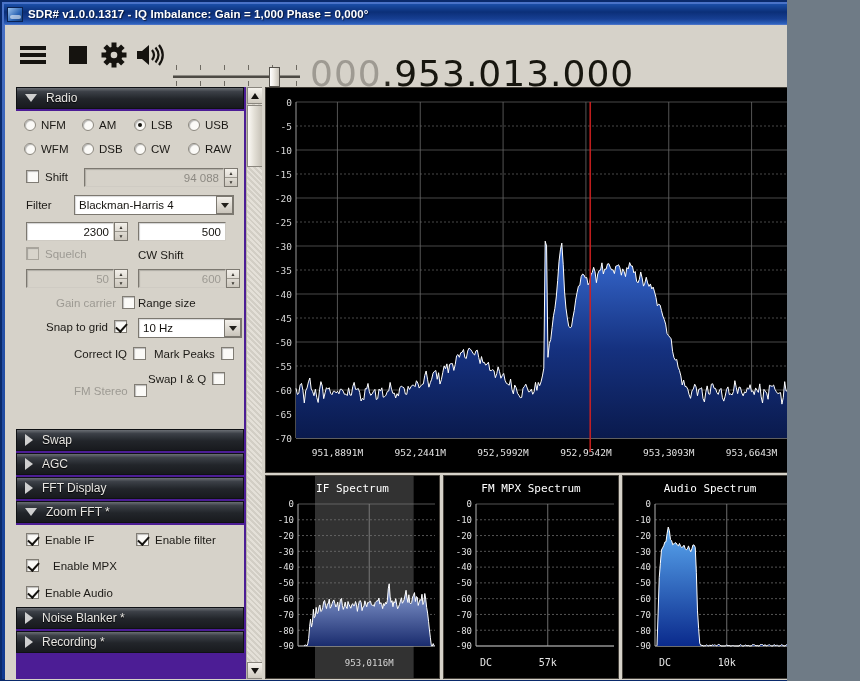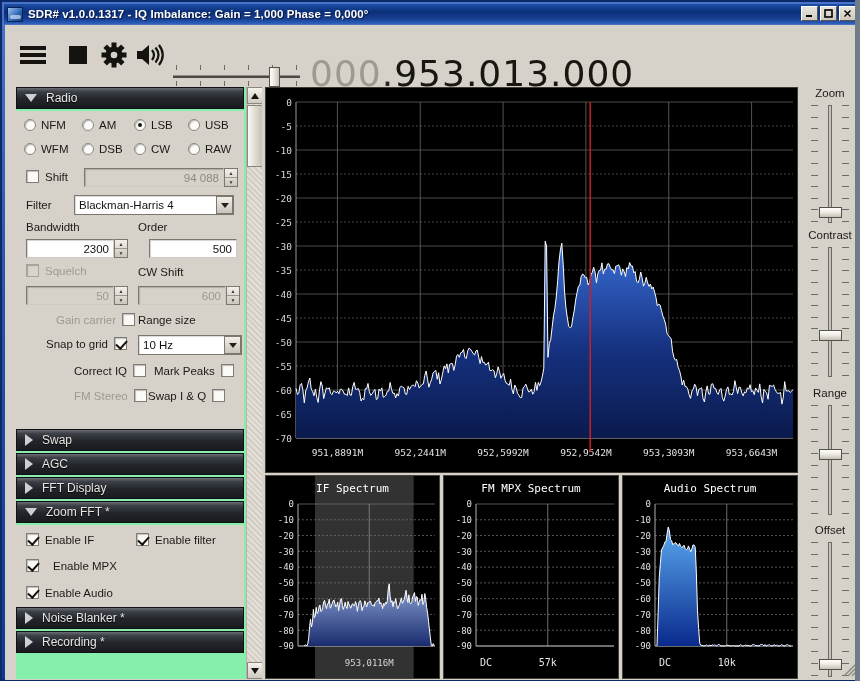--- a/index.html
+++ b/index.html
@@ -3,21 +3,21 @@
 <meta charset="utf-8">
 <style>
   * { box-sizing: border-box; }
   html, body {
     margin: 0; padding: 0;
     background: #6f7b86;
     font-family: "Liberation Sans", sans-serif;
   }
   #app {
     position: relative;
-    width: 855px; height: 681px;
+    width: 787px; height: 681px;
     overflow: hidden;
     background: #d6d2c9;
   }
 
   
   .win-frame {
     position: absolute; left: 0; top: 0; width: 860px; height: 681px;
     border: 2px solid #0a2a6b;
     background: linear-gradient(180deg,#4a73c8 0%, #2752a8 45%, #103a90 100%);
     padding: 0;
@@ -104,21 +104,21 @@
     font-size: 36px; letter-spacing: 1px;
     color: #17160f; white-space: nowrap;
   }
   .freq-dim { color: #9e9a92; }
   .freq-dot { color: #2a2820; }
 
   
   .left-panel {
     position: absolute; left: 11px; top: 62px;
     width: 246px; height: 592px;
-    background: #86efac;
+    background: #4c1d95;
     overflow: hidden;
   }
   .panel-scroll {
     position: absolute; left: 0; top: 0; width: 230px; height: 592px;
     overflow: hidden;
   }
   .sec-header {
     position: relative; width: 228px; height: 22px;
     background: linear-gradient(180deg,#6a6e74 0%, #3c4047 18%, #22252a 55%, #181a1e 100%);
     border: 1px solid #0f1114;
@@ -443,33 +443,29 @@
             <div class="row" style="height:27px;">
               <span class="lbl" style="position:absolute;left:10px;top:6px;">Filter</span>
               <div class="combo" style="position:absolute;left:58px;top:2px;width:160px;">
                 <span>Blackman-Harris 4</span>
                 <span class="combo-arrow">
                     <span class="tri-dn"></span>
                   </span>
               </div>
             </div>
 
-            <div class="row" style="height:17px;">
-              <span class="lbl" style="position:absolute;left:10px;top:1px;">Bandwidth</span>
-              <span class="lbl" style="position:absolute;left:122px;top:1px;">Order</span>
-            </div>
             <div class="row" style="height:26px;">
               <div style="position:absolute;left:10px;top:2px;display:flex;">
                 <div class="field" style="width:88px;">2300</div>
                 <div class="spin">
                     <i>▲</i>
                     <i>▼</i>
                   </div>
               </div>
-              <div style="position:absolute;left:133px;top:2px;display:flex;gap:44px;">
+              <div style="position:absolute;left:122px;top:2px;display:flex;gap:44px;">
                 <div class="field" style="width:88px;">500</div>
                 <div class="spin">
                     <i>▲</i>
                     <i>▼</i>
                   </div>
               </div>
             </div>
 
             <div class="row" style="height:20px;">
               <div style="position:absolute;left:10px;top:1px;display:flex;align-items:center;gap:6px;">
@@ -520,21 +516,21 @@
                 <span class="lbl">Correct IQ</span>
                 <span class="chk"></span>
               </div>
               <div style="position:absolute;left:138px;top:3px;display:flex;align-items:center;gap:6px;">
                 <span class="lbl">Mark Peaks</span>
                 <span class="chk"></span>
               </div>
             </div>
 
             <div class="row" style="height:24px;">
-              <div style="position:absolute;left:58px;top:2px;display:flex;align-items:center;gap:6px;">
+              <div style="position:absolute;left:58px;top:14px;display:flex;align-items:center;gap:6px;">
                 <span class="lbl dis">FM Stereo</span>
                 <span class="chk"></span>
               </div>
               <div style="position:absolute;left:132px;top:2px;display:flex;align-items:center;gap:6px;">
                 <span class="lbl">Swap I &amp; Q</span>
                 <span class="chk"></span>
               </div>
             </div>
           </div>
 

